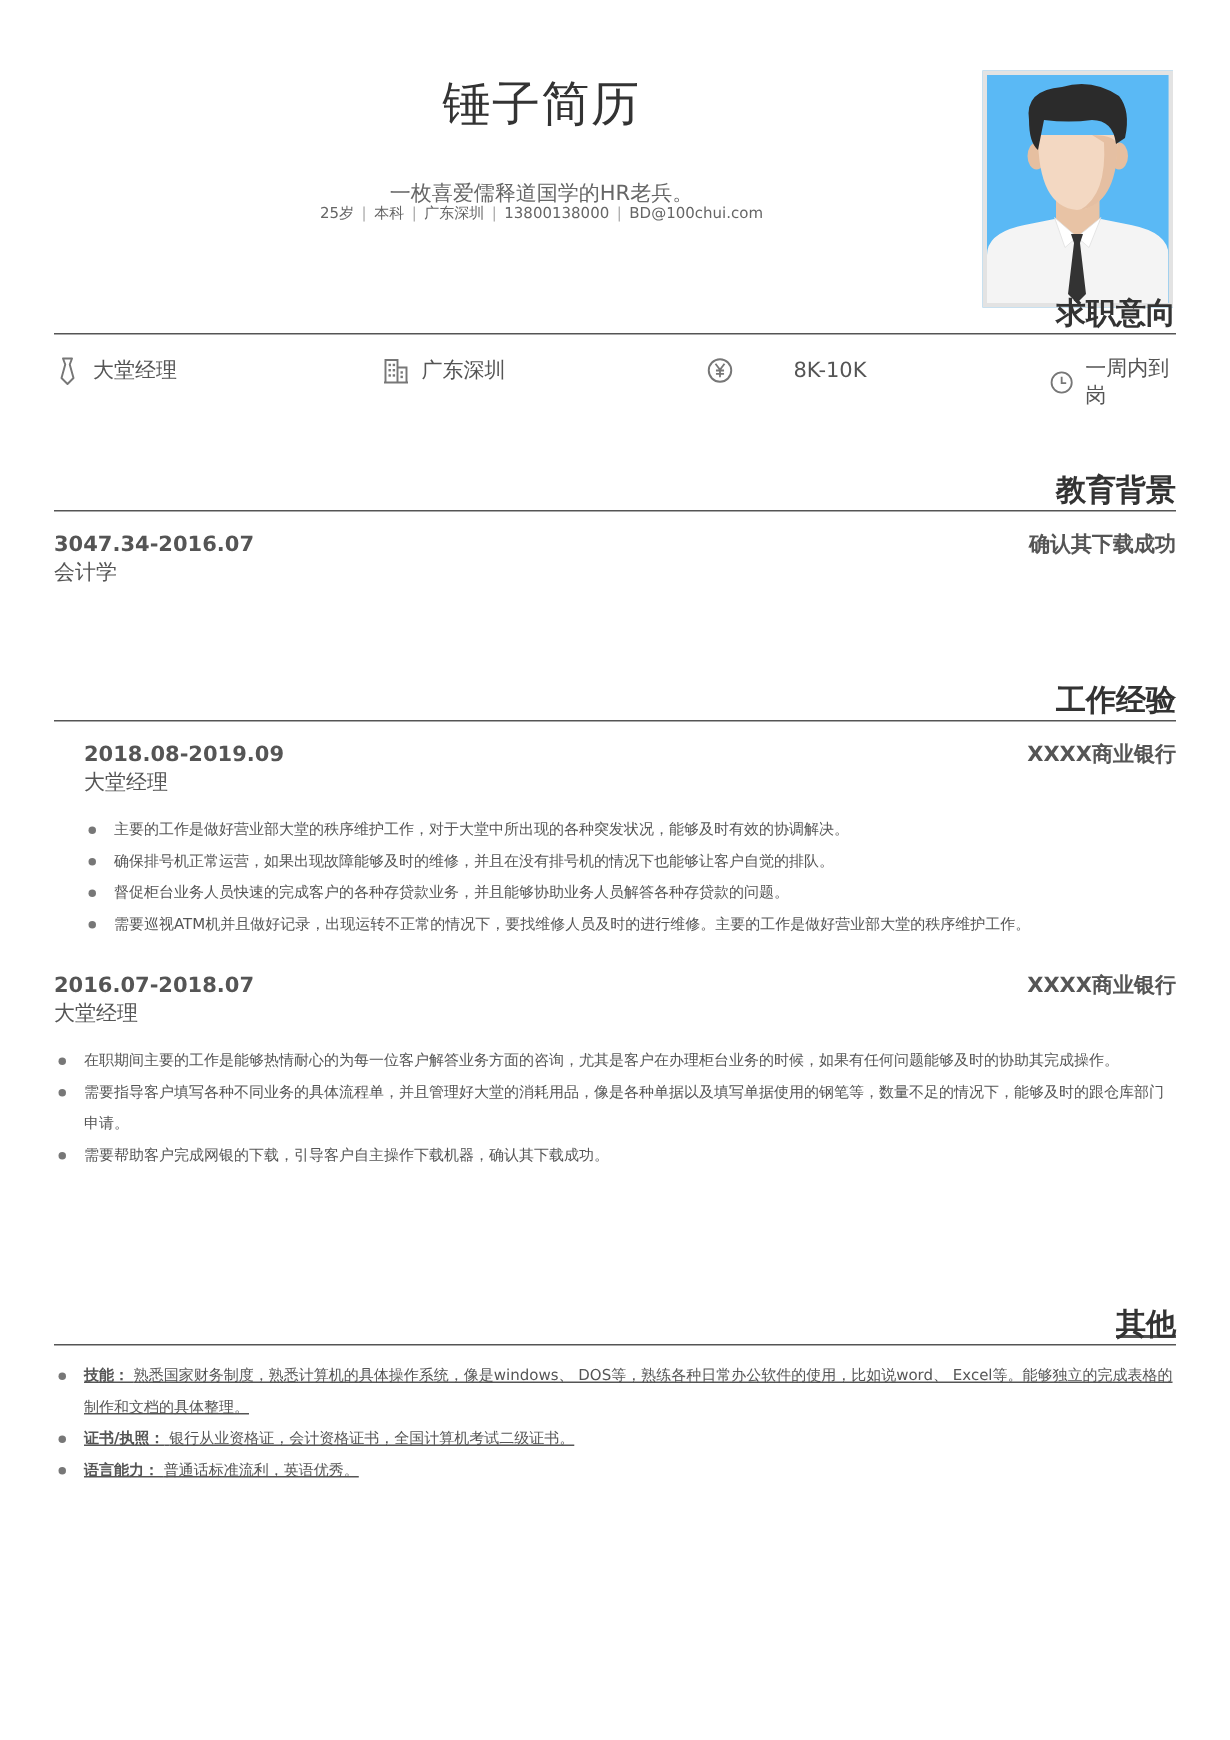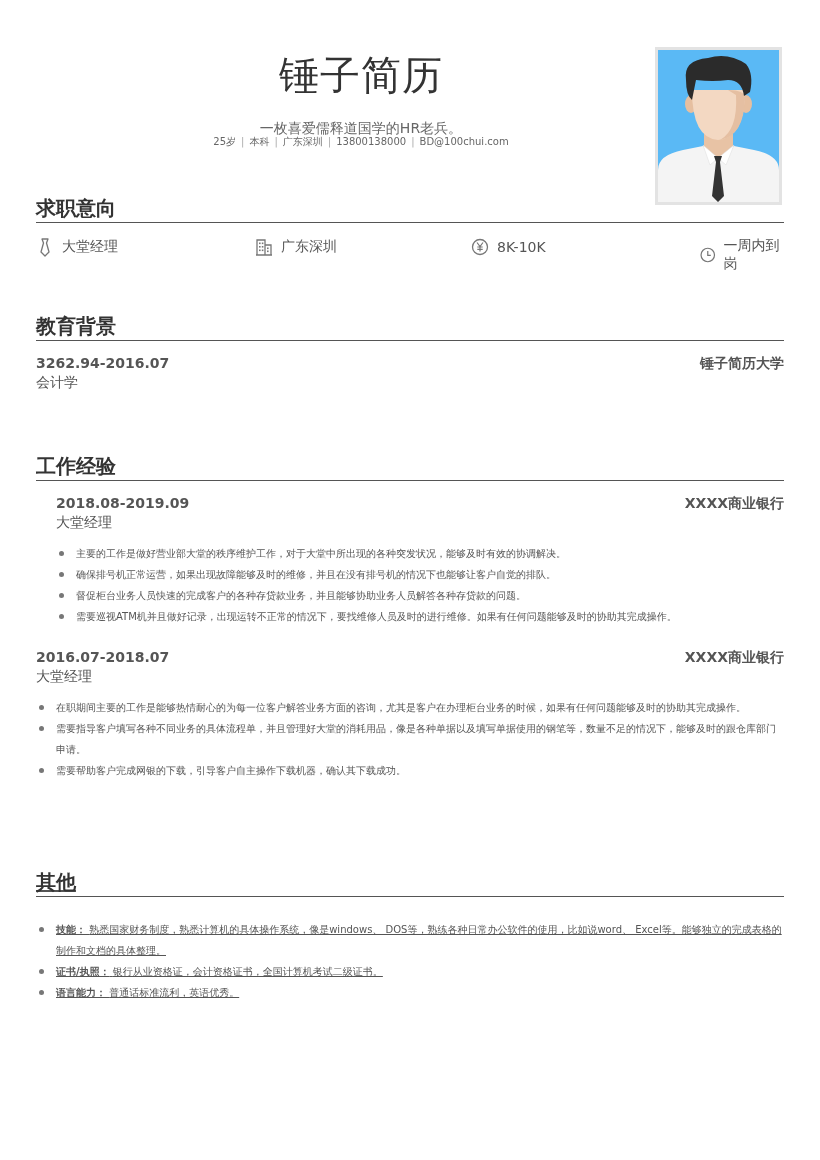--- a/index.html
+++ b/index.html
@@ -1,28 +1,28 @@
 <!DOCTYPE html>
 <html><head>
 <meta charset="utf-8">
 <style>
   * { box-sizing: border-box; margin: 0; padding: 0; }
   html, body { width: 820px; height: 1160px; background: #ffffff; }
   body { font-family: "DejaVu Sans", "Liberation Sans", sans-serif; color: #555; position: relative; overflow: hidden; }
 
   .header { position: absolute; left: 0; top: 0; width: 820px; height: 190px; }
-  .name { position: absolute; left: 0; width: 722px; top: 48px; text-align: center; font-size: 40px; color: #333; letter-spacing: 1px; }
+  .name { position: absolute; left: 0; width: 722px; top: 48px; text-align: center; font-size: 32px; color: #333; letter-spacing: 1px; }
   .motto { position: absolute; left: 0; width: 722px; top: 120px; text-align: center; font-size: 14px; color: #666; }
   .info { position: absolute; left: 0; width: 722px; top: 135px; text-align: center; font-size: 10px; color: #666; }
   .info .sep { color: #aaa; margin: 0 5px; }
 
   .photo { position: absolute; left: 655px; top: 47px; width: 127px; height: 158px; border: 3px solid #e3e3e3; background: #5ab9f5; overflow: hidden; }
 
   .section { position: absolute; left: 36px; width: 748px; }
-  .sec-title { font-size: 20px; font-weight: bold; color: #333; height: 30px; line-height: 30px; border-bottom: 1px solid #555; }
+  .sec-title { font-size: 20px; font-weight: bold; color: #333; height: 30px; line-height: 30px; border-bottom: 1px solid #555; text-align: right; }
 
   .intent-row { position: relative; height: 48px; }
   .intent-item { position: absolute; top: 14px; display: flex; align-items: center; font-size: 14px; color: #555; }
   .intent-item svg { margin-right: 8px; }
 
   .entry-head { display: flex; justify-content: space-between; font-size: 14px; font-weight: bold; color: #555; height: 20px; line-height: 20px; }
   .entry-sub { font-size: 14px; color: #555; height: 21px; line-height: 21px; font-family: Liberation Mono, monospace; }
   ul.bullets { list-style: none; margin-top: 9px; }
   ul.bullets li { position: relative; padding-left: 20px; font-size: 10px; line-height: 21px; color: #555; }
   ul.bullets li::before { content: ""; position: absolute; left: 3px; top: 8px; width: 5px; height: 5px; border-radius: 50%; background: #777; }
@@ -77,79 +77,79 @@
           <rect x="6.8" y="5.5" width="1.6" height="1.6" fill="#777"></rect>
         <rect x="4" y="9" width="1.6" height="1.6" fill="#777"></rect>
           <rect x="6.8" y="9" width="1.6" height="1.6" fill="#777"></rect>
         <rect x="4" y="12.5" width="1.6" height="1.6" fill="#777"></rect>
           <rect x="6.8" y="12.5" width="1.6" height="1.6" fill="#777"></rect>
         <rect x="12" y="10.5" width="1.6" height="1.6" fill="#777"></rect>
           <rect x="12" y="13.5" width="1.6" height="1.6" fill="#777"></rect>
       </svg>
       <span>广东深圳</span>
     </div>
-    <div class="intent-item" style="left:435px;">
+    <div class="intent-item" style="left:435px;gap:32px;">
       <svg width="18" height="20" viewBox="0 0 18 20">
         <circle cx="9" cy="10" r="7.5" fill="none" stroke="#777" stroke-width="1.3"></circle>
         <path d="M6 5.5 L9 9.5 L12 5.5 M9 9.5 L9 14.5 M6.3 10 L11.7 10 M6.3 12.3 L11.7 12.3" fill="none" stroke="#777" stroke-width="1.2"></path>
       </svg>
       <span>8K-10K</span>
     </div>
     <div class="intent-item" style="left:664px;">
       <svg width="18" height="20" viewBox="0 0 18 20">
         <circle cx="9" cy="10" r="7.8" fill="none" stroke="#777" stroke-width="1.4"></circle>
         <path d="M9 5.5 L9 10.5 L12.5 10.5" fill="none" stroke="#777" stroke-width="1.4"></path>
       </svg>
       <span>一周内到岗</span>
     </div>
   </div>
 </div>
 
 <div class="section" style="top:311px;">
   <div class="sec-title">教育背景</div>
   <div style="margin-top:12px;">
     <div class="entry-head">
-      <span>3262.94-2016.07</span>
-      <span>锤子简历大学</span>
+      <span>3047.34-2016.07</span>
+      <span>确认其下载成功</span>
     </div>
     <div class="entry-sub">会计学</div>
   </div>
 </div>
 
 <div class="section" style="top:451px;">
   <div class="sec-title">工作经验</div>
 
   <div style="margin-top:12px;margin-left:20px;">
     <div class="entry-head">
       <span>2018.08-2019.09</span>
       <span>XXXX商业银行</span>
     </div>
     <div class="entry-sub">大堂经理</div>
     <ul class="bullets">
       <li>主要的工作是做好营业部大堂的秩序维护工作，对于大堂中所出现的各种突发状况，能够及时有效的协调解决。</li>
       <li>确保排号机正常运营，如果出现故障能够及时的维修，并且在没有排号机的情况下也能够让客户自觉的排队。</li>
       <li>督促柜台业务人员快速的完成客户的各种存贷款业务，并且能够协助业务人员解答各种存贷款的问题。</li>
-      <li>需要巡视ATM机并且做好记录，出现运转不正常的情况下，要找维修人员及时的进行维修。如果有任何问题能够及时的协助其完成操作。</li>
+      <li>需要巡视ATM机并且做好记录，出现运转不正常的情况下，要找维修人员及时的进行维修。主要的工作是做好营业部大堂的秩序维护工作。</li>
     </ul>
   </div>
 
   <div style="margin-top:20px;">
     <div class="entry-head">
       <span>2016.07-2018.07</span>
       <span>XXXX商业银行</span>
     </div>
     <div class="entry-sub">大堂经理</div>
     <ul class="bullets">
       <li>在职期间主要的工作是能够热情耐心的为每一位客户解答业务方面的咨询，尤其是客户在办理柜台业务的时候，如果有任何问题能够及时的协助其完成操作。</li>
       <li>需要指导客户填写各种不同业务的具体流程单，并且管理好大堂的消耗用品，像是各种单据以及填写单据使用的钢笔等，数量不足的情况下，能够及时的跟仓库部门申请。</li>
       <li>需要帮助客户完成网银的下载，引导客户自主操作下载机器，确认其下载成功。</li>
     </ul>
   </div>
 </div>
 
 <div class="section" style="top:867px;text-decoration:underline;">
   <div class="sec-title">其他</div>
-  <ul class="bullets" style="margin-top:22px;">
+  <ul class="bullets" style="margin-top:10px;">
     <li><b>技能：</b> <span>熟悉国家财务制度，熟悉计算机的具体操作系统，像是windows、 DOS等，熟练各种日常办公软件的使用，比如说word、 Excel等。能够独立的完成表格的制作和文档的具体整理。</span></li>
     <li><b>证书/执照：</b> <span>银行从业资格证，会计资格证书，全国计算机考试二级证书。</span></li>
     <li><b>语言能力：</b> <span>普通话标准流利，英语优秀。</span></li>
   </ul>
 </div>
 
 </body></html>

